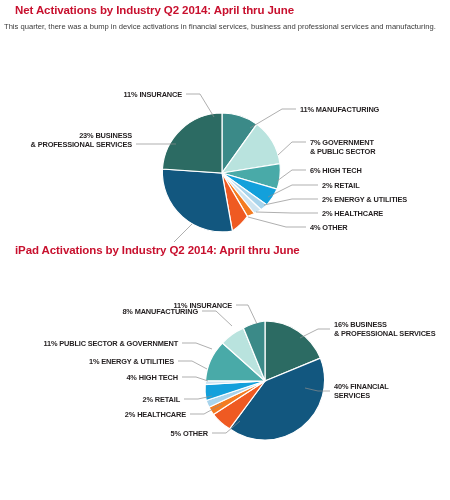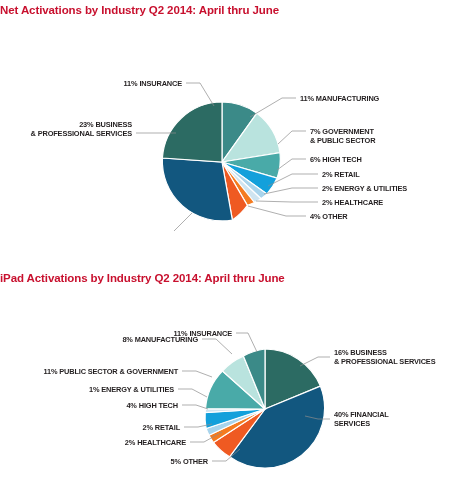--- a/index.html
+++ b/index.html
@@ -10,21 +10,21 @@
     color:#231f20;
     overflow:hidden;
     position:relative;
   }
   .section{position:absolute;left:0;width:450px;}
   .sec-title{
     color:#c8102e;
     font-weight:bold;
     font-size:11.5px;
     letter-spacing:-0.1px;
-    margin:0 0 5px 0;
+    margin:0 0 5px 15px;
     white-space:nowrap;
   }
   .sec-desc{
     font-size:7.6px;
     line-height:11px;
     color:#3a3a3a;
     margin:0 0 0 4px;
     width:440px;
   }
   .chart-wrap{position:relative;width:366px;}
@@ -39,20 +39,21 @@
   .lbl.r{text-anchor:start;}
   .lbl.l{text-anchor:end;}
   .leader{stroke:#8c8c8c;stroke-width:0.7;fill:none;}
   .slice{stroke:#ffffff;stroke-width:1.2;}
 </style>
 </head>
 <body>
 
 <div class="section" style="top:4px;">
   <h1 class="sec-title">Net Activations by Industry Q2 2014: April thru June</h1>
+  <p class="sec-desc">This quarter, there was a bump in device activations in financial services, business and professional services and manufacturing.</p>
 
   <div class="chart-wrap">
     <svg width="450" height="210" viewBox="0 0 450 210">
       <g>
 
         <path class="slice" d="M222 81 A60 60 0 0 1 256.9 92.2 L222 141 Z" fill="#3b8a88"></path>
         <path class="slice" d="M256.9 92.2 A60 60 0 0 1 280.0 131.6 L222 141 Z" fill="#b9e3de"></path>
         <path class="slice" d="M280.0 131.6 A60 60 0 0 1 277.1 157.1 L222 141 Z" fill="#49aaa8"></path>
         <path class="slice" d="M277.1 157.1 A60 60 0 0 1 267.0 173.0 L222 141 Z" fill="#13a0db"></path>
         <path class="slice" d="M267.0 173.0 A60 60 0 0 1 261.0 177.7 L222 141 Z" fill="#a8d4ec"></path>
@@ -87,21 +88,21 @@
         <text class="lbl r" x="322" y="184">2% HEALTHCARE</text>
         <text class="lbl r" x="310" y="198">4% OTHER</text>
         <text class="lbl l" x="156" y="215">32% FINANCIAL SERVICES</text>
         <text class="lbl l" x="132" y="106">23% BUSINESS</text>
         <text class="lbl l" x="132" y="115">&amp; PROFESSIONAL SERVICES</text>
       </g>
     </svg>
   </div>
 </div>
 
-<div class="section" style="top:272px;">
+<div class="section" style="top:244px;">
   <h1 class="sec-title">iPad Activations by Industry Q2 2014: April thru June</h1>
 
   <div class="chart-wrap">
     <svg width="450" height="180" viewBox="0 0 450 180">
 
       <g>
         <path class="slice" d="M265 37 A60 60 0 0 1 320.4 74.1 L265 97 Z" fill="#2c6b63" transform="translate(0,23)"></path>
         <path class="slice" d="M320.4 74.1 A60 60 0 0 1 229.6 144.8 L265 97 Z" fill="#12577f" transform="translate(0,23)"></path>
         <path class="slice" d="M229.6 144.8 A60 60 0 0 1 213.5 130.5 L265 97 Z" fill="#ef5a22" transform="translate(0,23)"></path>
         <path class="slice" d="M213.5 130.5 A60 60 0 0 1 209.0 123.3 L265 97 Z" fill="#f47b20" transform="translate(0,23)"></path>

